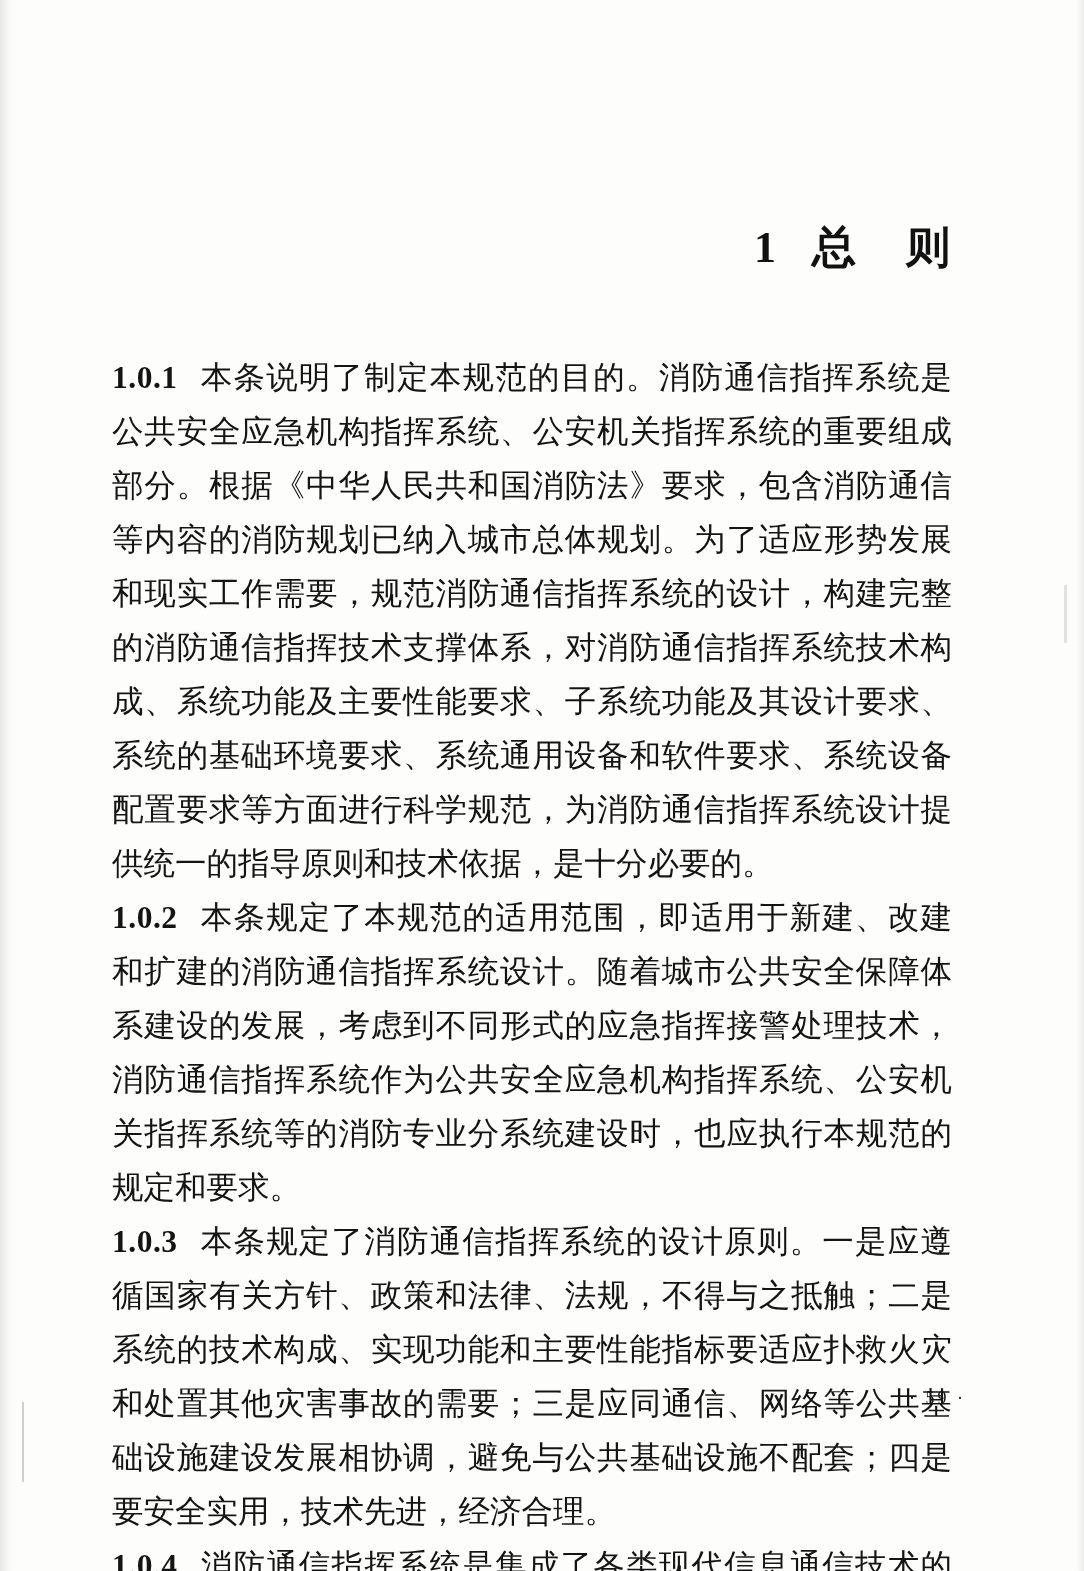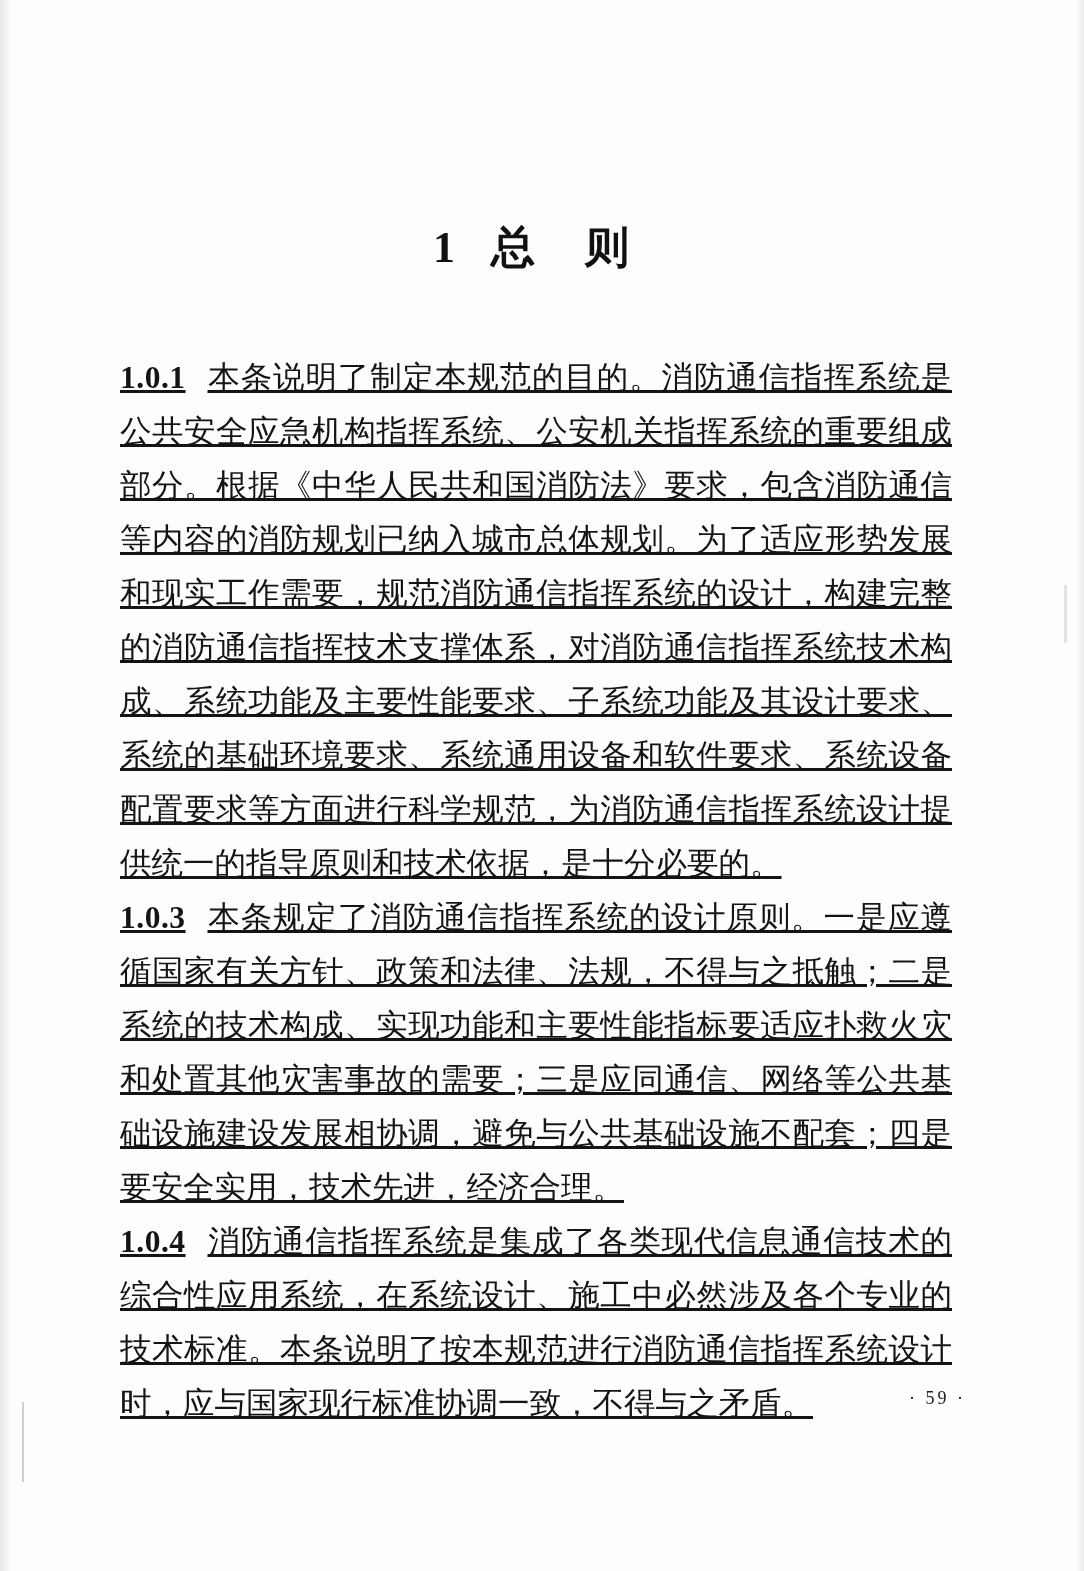--- a/index.html
+++ b/index.html
@@ -58,21 +58,21 @@
   .content {
     position: absolute;
     left: 112px;
     top: 0;
     width: 840px;
     height: 100%;
   }
 
   .chapter-title {
     margin-top: 218px;
-    text-align: center;
+    text-align: right;
     font-weight: bold;
     font-size: 44px;
     letter-spacing: 2px;
     color: #111;
   }
   .chapter-title .num {
     margin-right: 34px;
   }
   .chapter-title .t1 {
     margin-right: 48px;
@@ -80,23 +80,22 @@
 
   .body-text {
     margin-top: 74px;
     font-size: 31.5px;
     line-height: 54px;
     text-align: justify;
     text-justify: inter-ideograph;
     color: #141414;
   }
   .para {
-    margin: 0 0 0 8px;
+    margin: 0 0 0 0;
     text-indent: 0;
-    text-decoration: underline;
   }
   .para .label {
     font-weight: bold;
     letter-spacing: 0.5px;
     margin-right: 22px;
   }
 
   .page-number {
     position: absolute;
     right: 118px;
@@ -120,20 +119,23 @@
     <h1 class="chapter-title">
       <span class="num">1</span><span class="t1">总</span><span>则</span>
     </h1>
 
     <div class="body-text">
 
       <p class="para">
         <span class="label">1.0.1</span><span>本条说明了制定本规范的目的。消防通信指挥系统是公共安全应急机构指挥系统、公安机关指挥系统的重要组成部分。根据《中华人民共和国消防法》要求，包含消防通信等内容的消防规划已纳入城市总体规划。为了适应形势发展和现实工作需要，规范消防通信指挥系统的设计，构建完整的消防通信指挥技术支撑体系，对消防通信指挥系统技术构成、系统功能及主要性能要求、子系统功能及其设计要求、系统的基础环境要求、系统通用设备和软件要求、系统设备配置要求等方面进行科学规范，为消防通信指挥系统设计提供统一的指导原则和技术依据，是十分必要的。</span>
       </p>
 
+      <p class="para">
+        <span class="label">1.0.2</span><span>本条规定了本规范的适用范围，即适用于新建、改建和扩建的消防通信指挥系统设计。随着城市公共安全保障体系建设的发展，考虑到不同形式的应急指挥接警处理技术，消防通信指挥系统作为公共安全应急机构指挥系统、公安机关指挥系统等的消防专业分系统建设时，也应执行本规范的规定和要求。</span>
+      </p>
 
       <p class="para">
         <span class="label">1.0.3</span><span>本条规定了消防通信指挥系统的设计原则。一是应遵循国家有关方针、政策和法律、法规，不得与之抵触；二是系统的技术构成、实现功能和主要性能指标要适应扑救火灾和处置其他灾害事故的需要；三是应同通信、网络等公共基础设施建设发展相协调，避免与公共基础设施不配套；四是要安全实用，技术先进，经济合理。</span>
       </p>
 
       <p class="para">
         <span class="label">1.0.4</span><span>消防通信指挥系统是集成了各类现代信息通信技术的综合性应用系统，在系统设计、施工中必然涉及各个专业的技术标准。本条说明了按本规范进行消防通信指挥系统设计时，应与国家现行标准协调一致，不得与之矛盾。</span>
       </p>
 
     </div>

